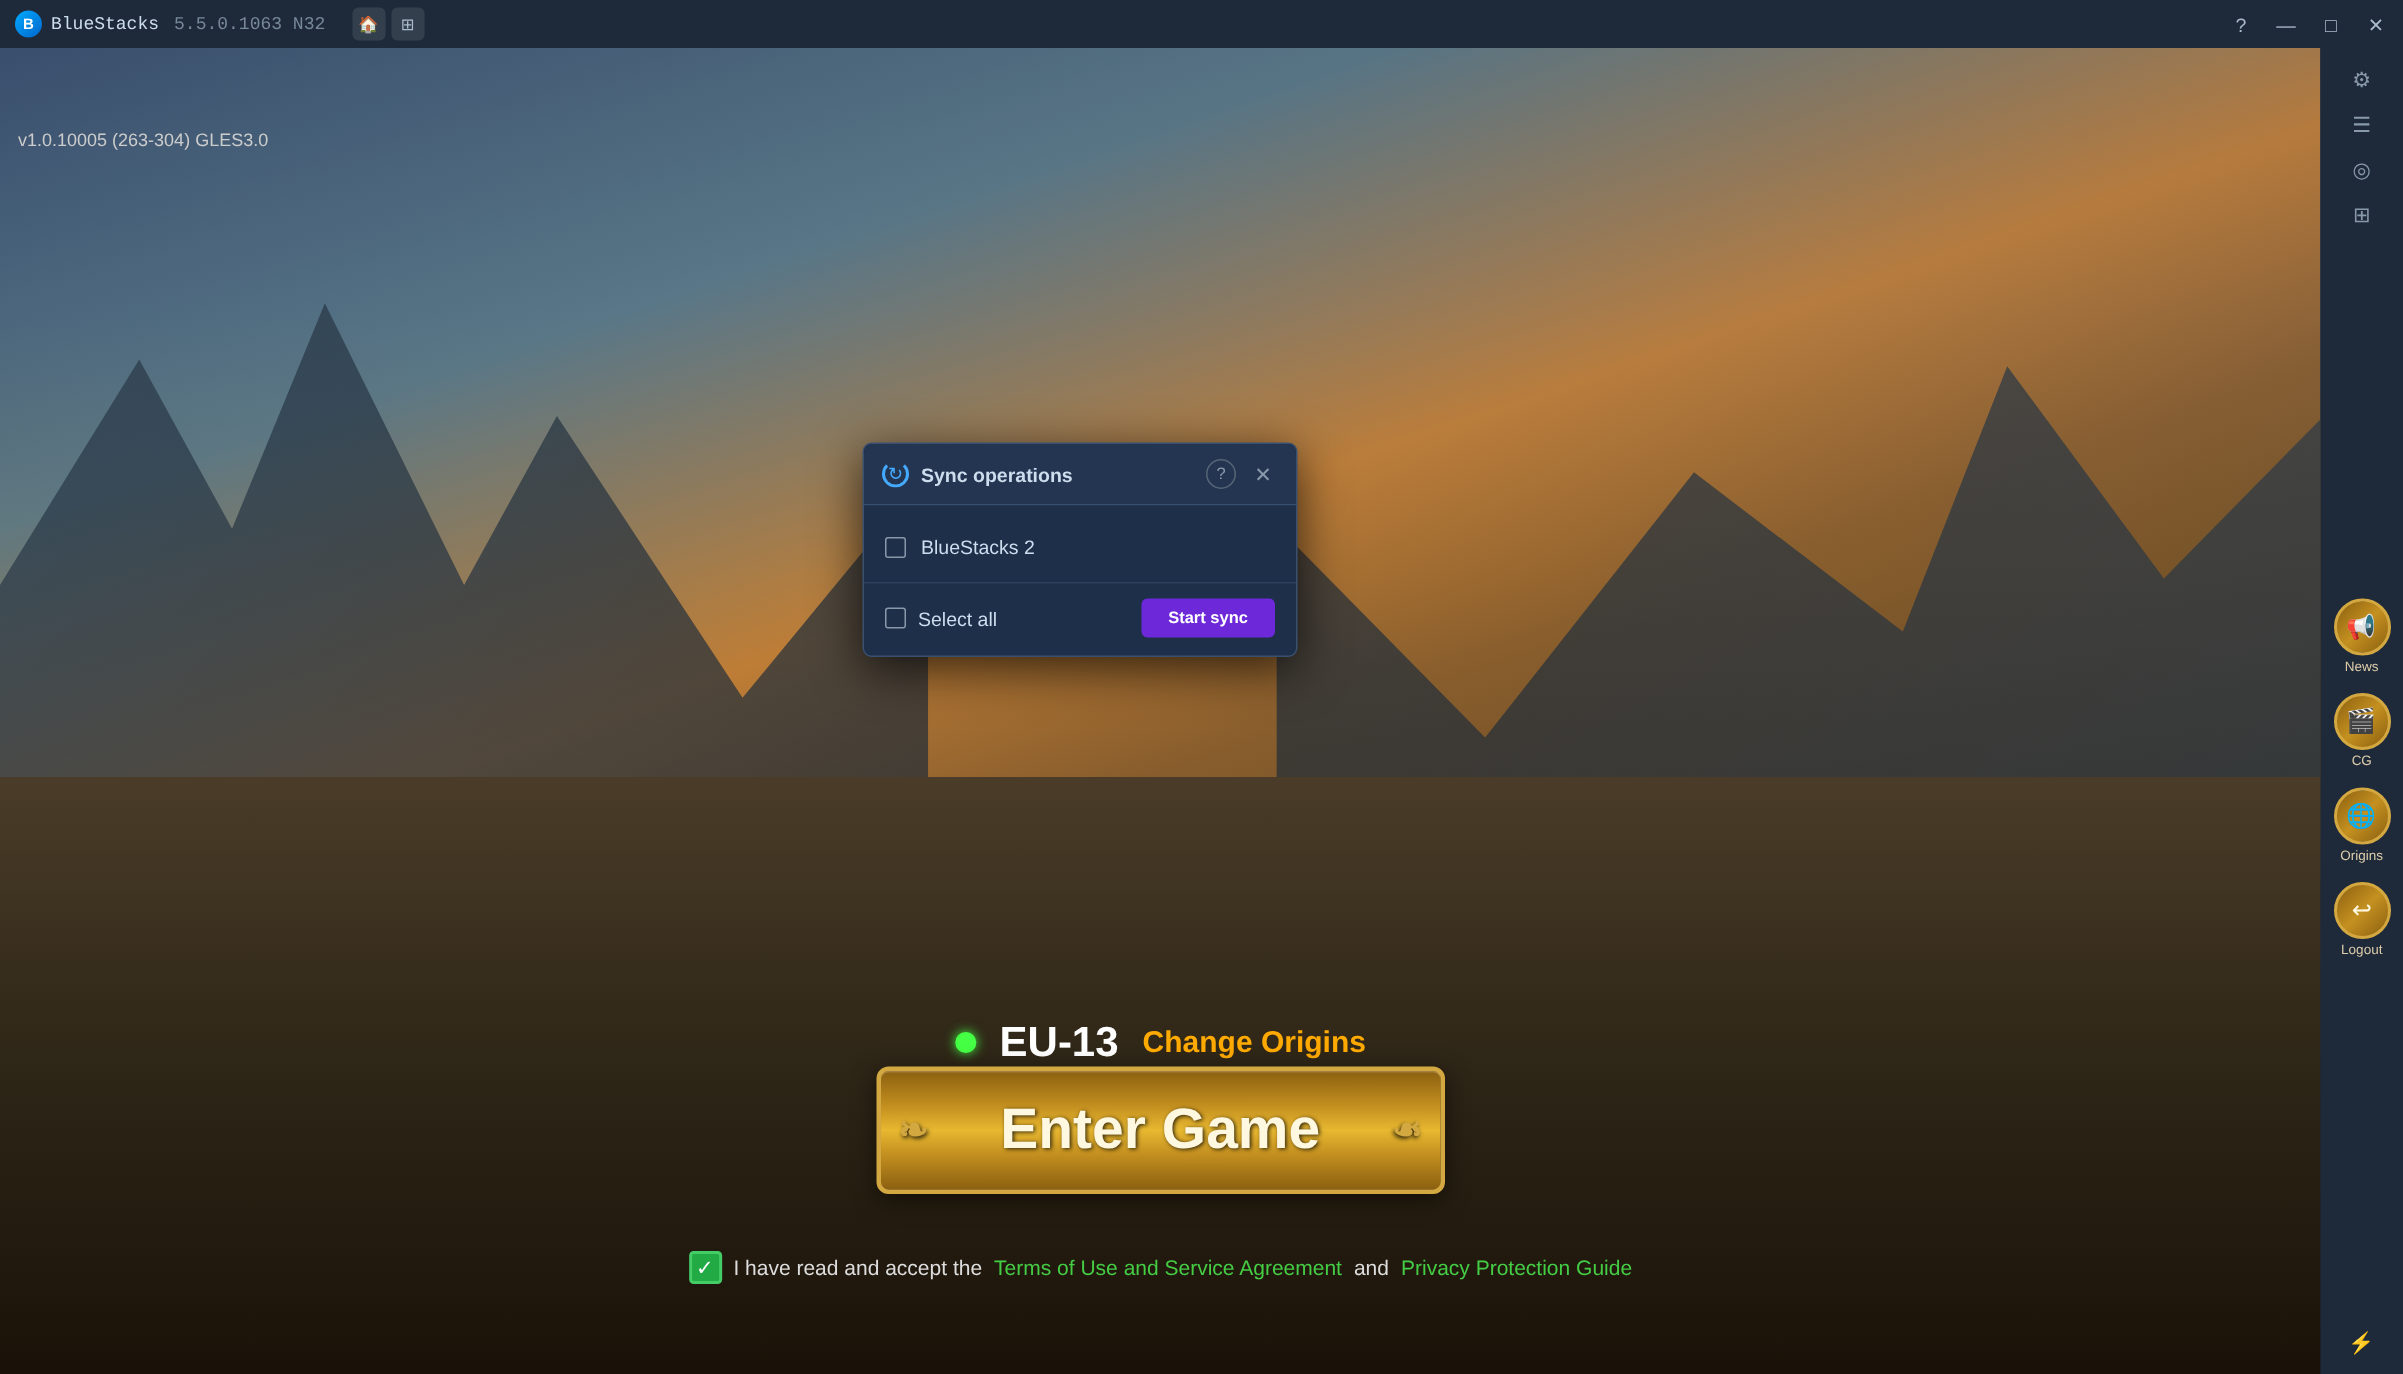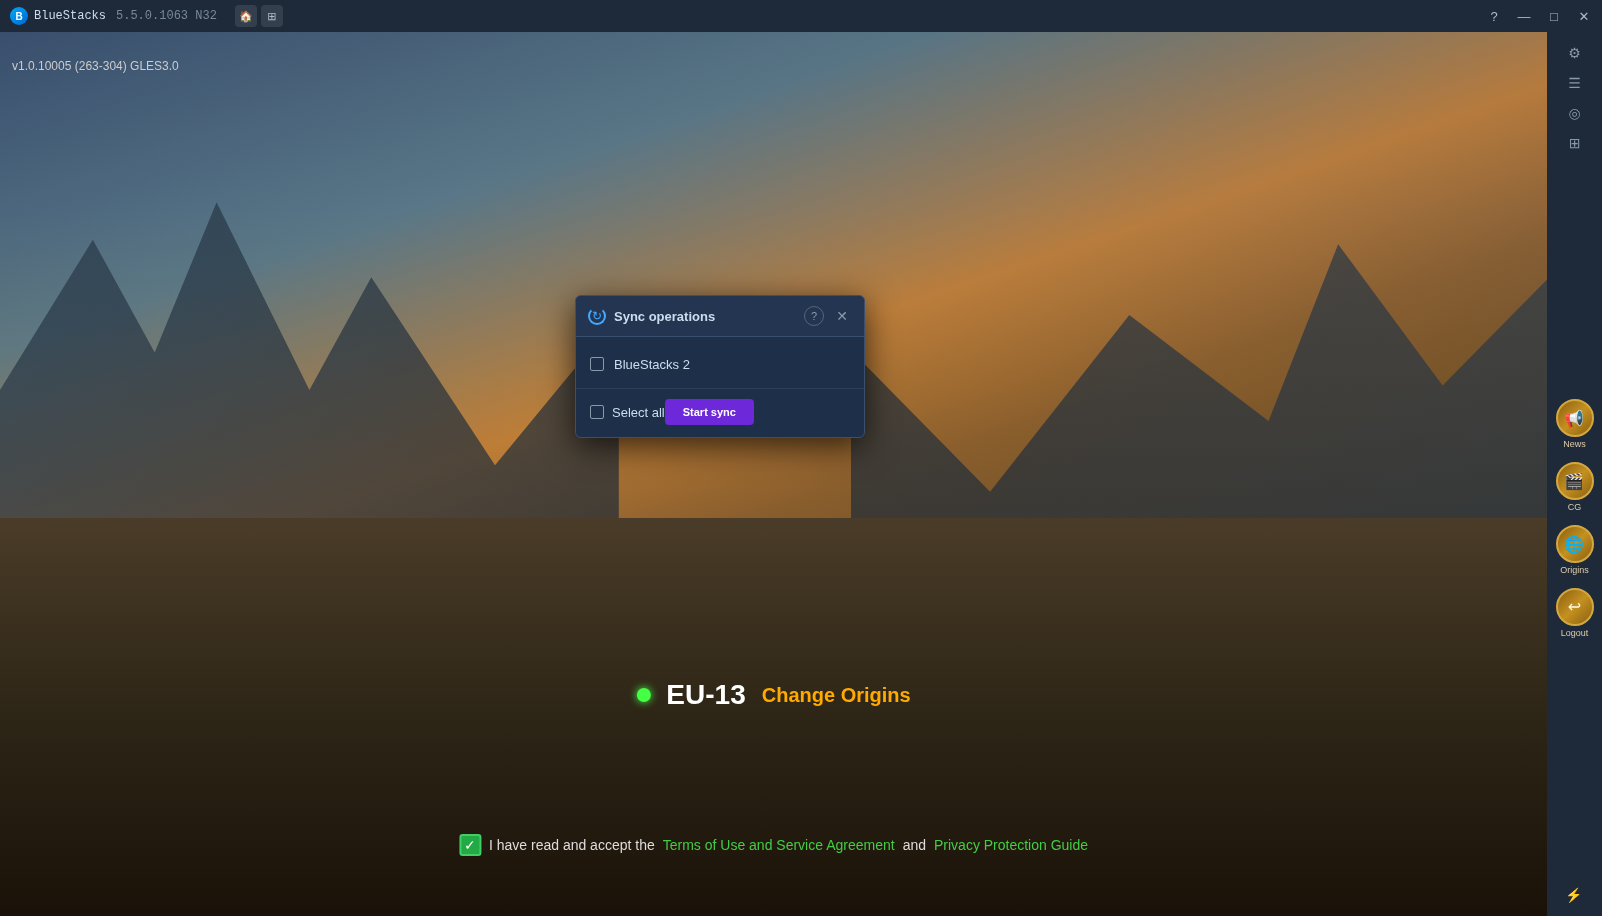--- a/index.html
+++ b/index.html
@@ -127,21 +127,21 @@
       bottom: 0;
       left: 0;
       right: 0;
       height: 45%;
       background: linear-gradient(to bottom, #4a3c28 0%, #2d2516 50%, #1a1208 100%);
     }
 
     
     .version-text {
       position: absolute;
-      top: 27px;
+      top: 54px;
       left: 12px;
       color: #cccccc;
       font-size: 12px;
       z-index: 10;
     }
 
     
     .game-title {
       position: absolute;
       top: 90px;
@@ -375,40 +375,42 @@
       font-size: 14px;
       cursor: pointer;
       border-radius: 3px;
     }
 
     .dialog-body {
       padding: 14px 14px 10px 14px;
     }
     .dialog-checkbox-item {
       display: flex;
+      align-items: center;
       gap: 10px;
       padding: 6px 0;
     }
     .checkbox-box {
       width: 14px;
       height: 14px;
       border: 1px solid #8899aa;
       background: transparent;
       border-radius: 2px;
       flex-shrink: 0;
       cursor: pointer;
     }
     .checkbox-label {
       color: #ccddee;
       font-size: 13px;
     }
 
     .dialog-footer {
       display: flex;
       align-items: center;
+      justify-content: space-between;
       padding: 10px 14px 12px 14px;
       border-top: 1px solid #2d3f5a;
     }
     .select-all-item {
       display: flex;
       align-items: center;
       gap: 8px;
     }
     .start-sync-btn {
       background: #6d28d9;
@@ -472,20 +474,23 @@
 
   <div class="version-text">v1.0.10005 (263-304) GLES3.0</div>
 
 
   <div class="server-info">
     <div class="server-dot"></div>
     <span class="server-name">EU-13</span>
     <span class="change-server-btn">Change Origins</span>
   </div>
 
+  <div class="enter-game-container">
+    <button class="enter-game-btn">Enter Game</button>
+  </div>
 
   <div class="terms-container">
     <div class="terms-checkbox">✓</div>
     <span class="terms-text">I have read and accept the</span>
     <span class="terms-link">Terms of Use and Service Agreement</span>
     <span class="terms-text">and</span>
     <span class="terms-link">Privacy Protection Guide</span>
   </div>
 </div>
 

